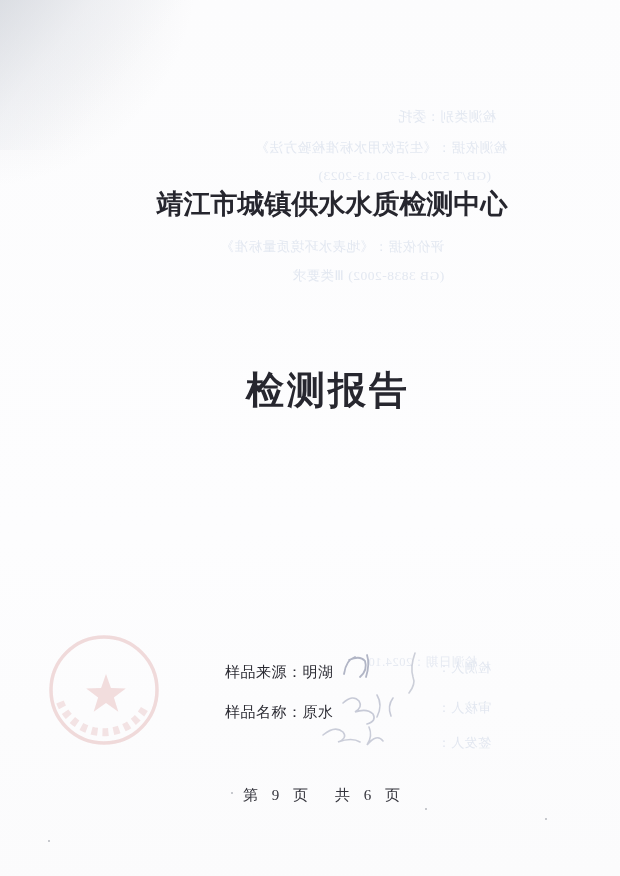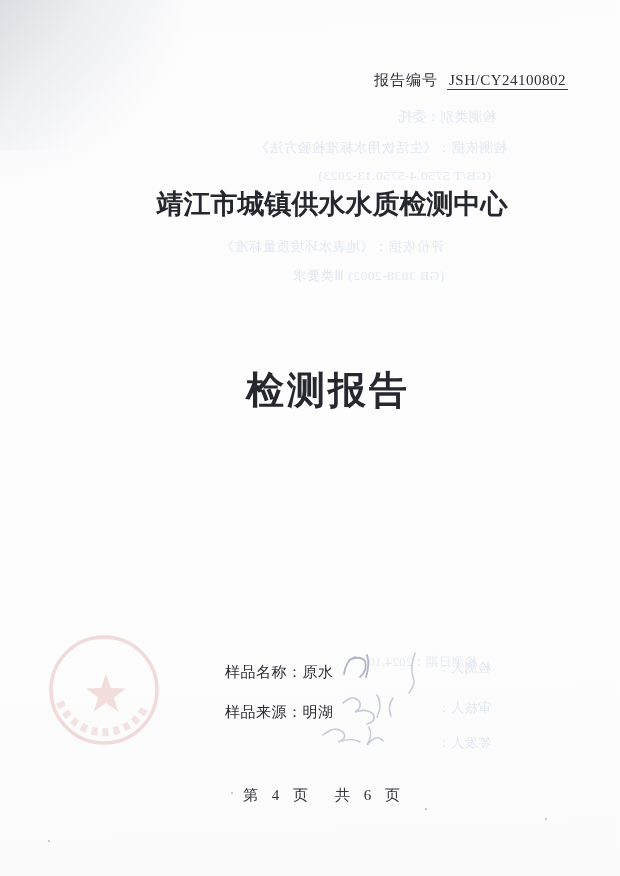--- a/index.html
+++ b/index.html
@@ -103,23 +103,20 @@
   <div class="bt bt-1">检测类别：委托</div>
   <div class="bt bt-2">检测依据：《生活饮用水标准检验方法》</div>
   <div class="bt bt-3">(GB/T 5750.4-5750.13-2023)</div>
   <div class="bt bt-4">评价依据：《地表水环境质量标准》</div>
   <div class="bt bt-5">(GB 3838-2002) Ⅲ类要求</div>
   <div class="bt bt-6">检测日期：2024.10</div>
   <div class="bt bt-signer bt-s1">检测人：</div>
   <div class="bt bt-signer bt-s2">审核人：</div>
   <div class="bt bt-signer bt-s3">签发人：</div>
 
-  <div class="report-no">
-    <span class="label">报告编号</span><span class="value">JSH/CY24100802</span>
-  </div>
 
   <div class="org-title">靖江市城镇供水水质检测中心</div>
 
   <div class="main-title">检测报告</div>
 
   <svg class="seal-svg" width="118" height="124" viewBox="0 0 118 124">
     <circle cx="58" cy="60" r="53" fill="none" stroke="rgba(213,140,140,0.30)" stroke-width="3.5"></circle>
     <path d="M 14 72 A 47 47 0 0 0 100 76" fill="none" stroke="rgba(210,128,128,0.20)" stroke-width="8" stroke-dasharray="6 5"></path>
     <path d="M60 44 L64.9 58.1 L79.8 58.4 L67.9 67.4 L72.3 81.7 L60 73.1 L47.7 81.7 L52.1 67.4 L40.2 58.4 L55.1 58.1 Z" fill="rgba(211,130,130,0.26)"></path>
   </svg>
@@ -128,29 +125,29 @@
     <g fill="none" stroke-linecap="round">
       <path d="M40 14 q-9 3 -11 17 M34 17 q11 -5 16 1 q3 9 -5 16 M52 12 q3 9 -1 22" stroke="rgba(102,110,142,0.50)" stroke-width="1.8"></path>
       <path d="M100 10 q-5 14 -2 24 q3 7 -4 16" stroke="rgba(115,122,150,0.35)" stroke-width="1.6"></path>
       <path d="M28 60 q10 -9 16 -2 q4 6 -4 11 q12 -4 18 2 q4 7 -6 10 M62 52 q6 10 0 22 M78 55 q-6 8 -2 18" stroke="rgba(120,128,158,0.40)" stroke-width="1.6"></path>
       <path d="M8 92 q12 -10 20 -3 q5 6 -5 10 q14 -5 22 0 M54 84 q4 9 -2 18 q10 -12 16 -4" stroke="rgba(120,128,158,0.38)" stroke-width="1.6"></path>
     </g>
   </svg>
 
   <div class="sample-block">
     <div class="field-line">
-      <span>样品名称：</span><span>原水</span>
+      <span>样品来源：</span><span>明湖</span>
     </div>
     <div class="field-line">
-      <span>样品来源：</span><span>明湖</span>
+      <span>样品名称：</span><span>原水</span>
     </div>
   </div>
 
   <div class="footer">
-    <span>第 4 页</span><span class="total">共 6 页</span>
+    <span>第 9 页</span><span class="total">共 6 页</span>
   </div>
 
   <div class="speck" style="top:808px;left:425px"></div>
   <div class="speck" style="top:818px;left:545px"></div>
   <div class="speck" style="top:792px;left:231px"></div>
   <div class="speck" style="top:840px;left:48px"></div>
 
 </div>
 
 </body></html>

